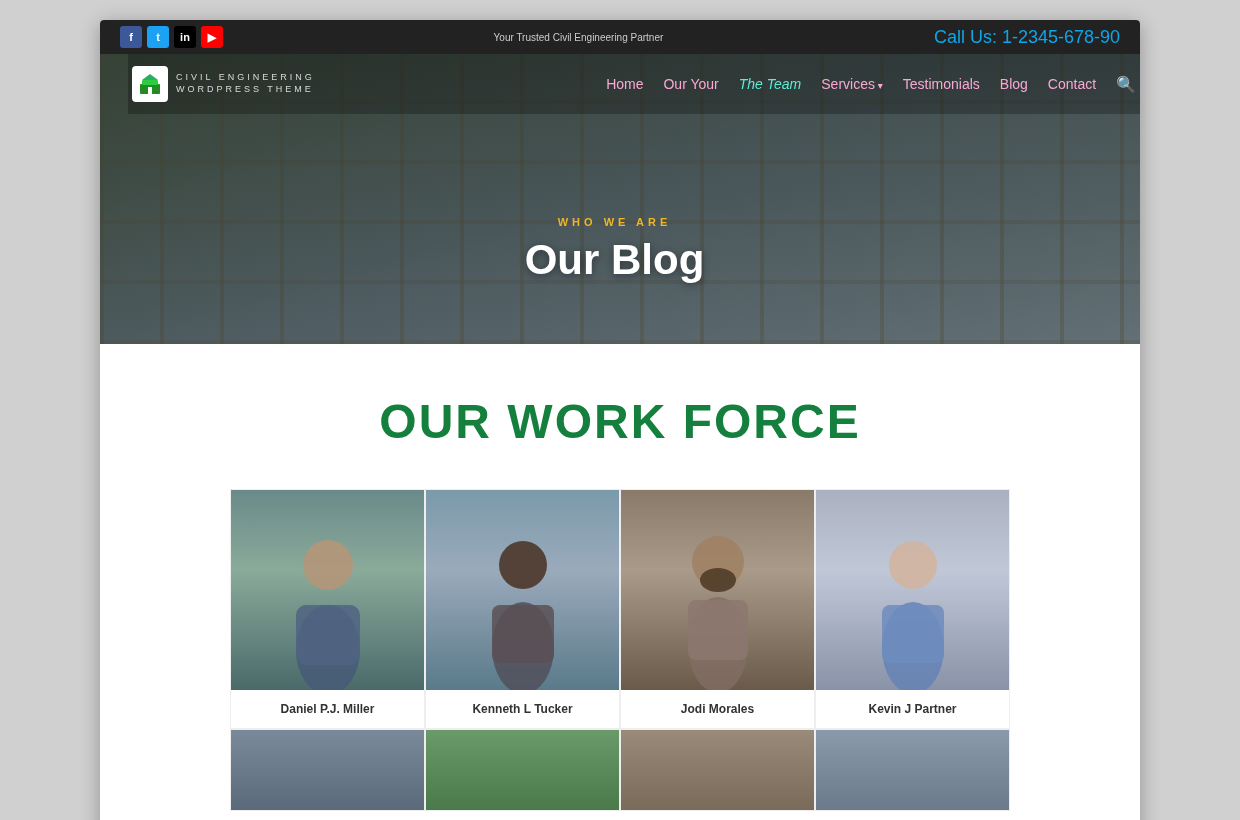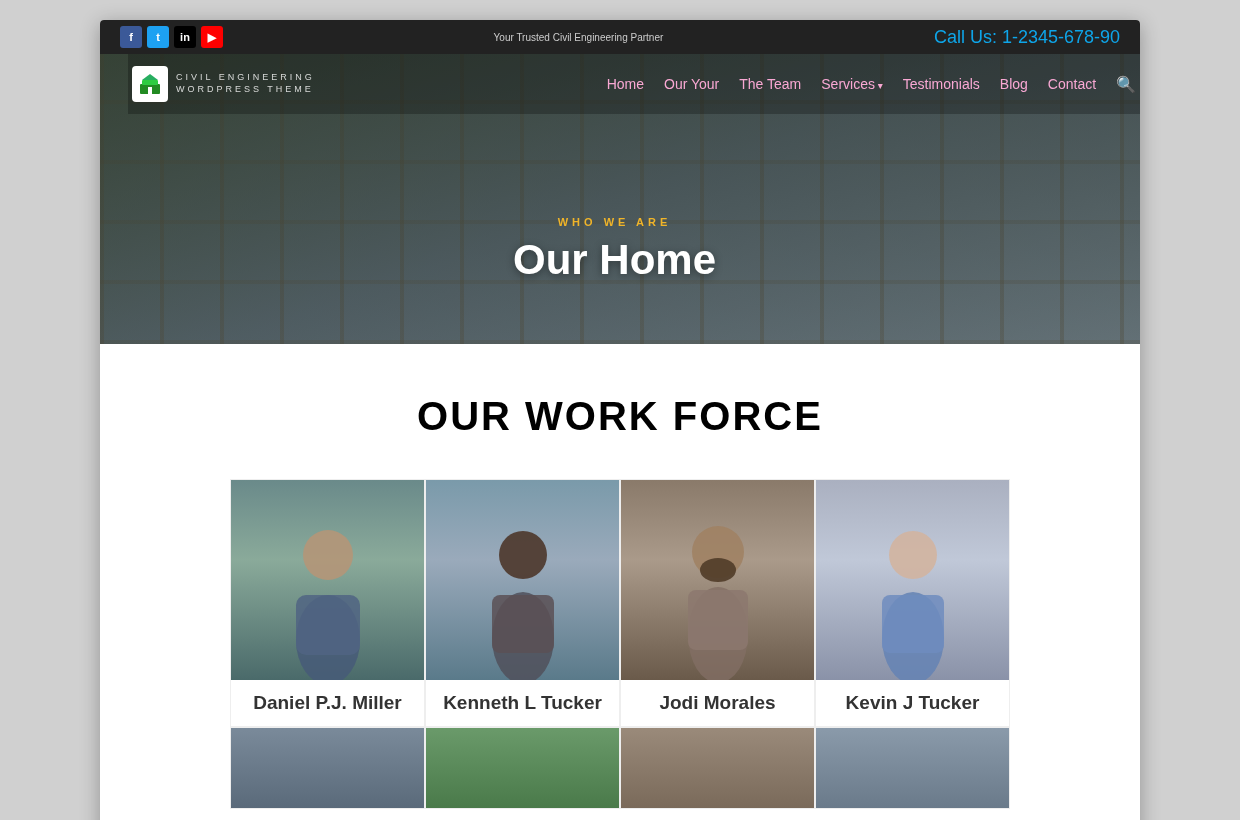--- a/index.html
+++ b/index.html
@@ -134,21 +134,21 @@
       gap: 20px;
       list-style: none;
     }
     .nav-links li a {
       color: #f9a8d4;
       text-decoration: none;
       font-size: 14px;
       font-weight: 500;
       transition: color 0.2s;
     }
-    .nav-links li a.active { color: #f9a8d4; }
+    .nav-links li a.active { color: #5eead4; font-style: italic; }
     .nav-links li a.has-dropdown::after {
       content: ' ▾';
       font-size: 10px;
     }
     .nav-search {
       color: #fff;
       font-size: 16px;
       cursor: pointer;
     }
 
@@ -188,23 +188,23 @@
     }
     .section-label {
       color: #f0b429;
       font-size: 11px;
       letter-spacing: 4px;
       text-transform: uppercase;
       font-weight: 600;
       margin-bottom: 10px;
     }
     .section-title {
-      font-size: 40px;
+      font-size: 48px;
       font-weight: 900;
-      color: #000000;
+      color: #15803d;
       text-transform: uppercase;
       letter-spacing: 2px;
     }
 
     
     .team-grid {
       display: grid;
       grid-template-columns: repeat(4, 1fr);
       gap: 0;
       max-width: 780px;
@@ -221,21 +221,21 @@
       display: flex;
       align-items: center;
       justify-content: center;
       font-size: 60px;
       position: relative;
       overflow: hidden;
     }
     .team-name {
       text-align: center;
       padding: 12px 8px;
-      font-size: 19px;
+      font-size: 12px;
       font-weight: 600;
       color: #333;
       background: #fff;
     }
 
     
     .photo-daniel {
       background: linear-gradient(180deg, #6a8a8a 0%, #8aaa9a 40%, #4a6a6a 100%);
     }
     .photo-jodi {
@@ -337,21 +337,21 @@
           <a href="#">Contact</a>
         </li>
         <li>
           <span class="nav-search">🔍</span>
         </li>
       </ul>
     </nav>
 
     <div class="hero-content">
       <div class="hero-subtitle">WHO WE ARE</div>
-      <h1 class="hero-title">Our Home</h1>
+      <h1 class="hero-title">Our Blog</h1>
     </div>
   </div>
 
   <div class="main-content">
 
     <div class="section-header">
       <h2 class="section-title">OUR WORK FORCE</h2>
     </div>
 
     <div class="team-grid">
@@ -391,21 +391,21 @@
       </div>
 
       <div class="team-card">
         <div class="team-photo-placeholder photo-kevin">
           <svg class="person-silhouette" viewBox="0 0 80 160" xmlns="http://www.w3.org/2000/svg">
             <circle cx="40" cy="35" r="24" fill="rgba(210,180,160,0.9)"></circle>
             <ellipse cx="40" cy="118" rx="31" ry="46" fill="rgba(100,130,180,0.85)"></ellipse>
             <rect x="9" y="75" width="62" height="58" rx="8" fill="rgba(110,140,190,0.85)"></rect>
           </svg>
         </div>
-        <div class="team-name">Kevin J Tucker</div>
+        <div class="team-name">Kevin J Partner</div>
       </div>
 
     </div>
 
     <div class="team-grid-bottom">
       <div class="team-card-partial">
         <div class="team-photo-partial photo-p1"></div>
       </div>
       <div class="team-card-partial">
         <div class="team-photo-partial photo-p2"></div>

